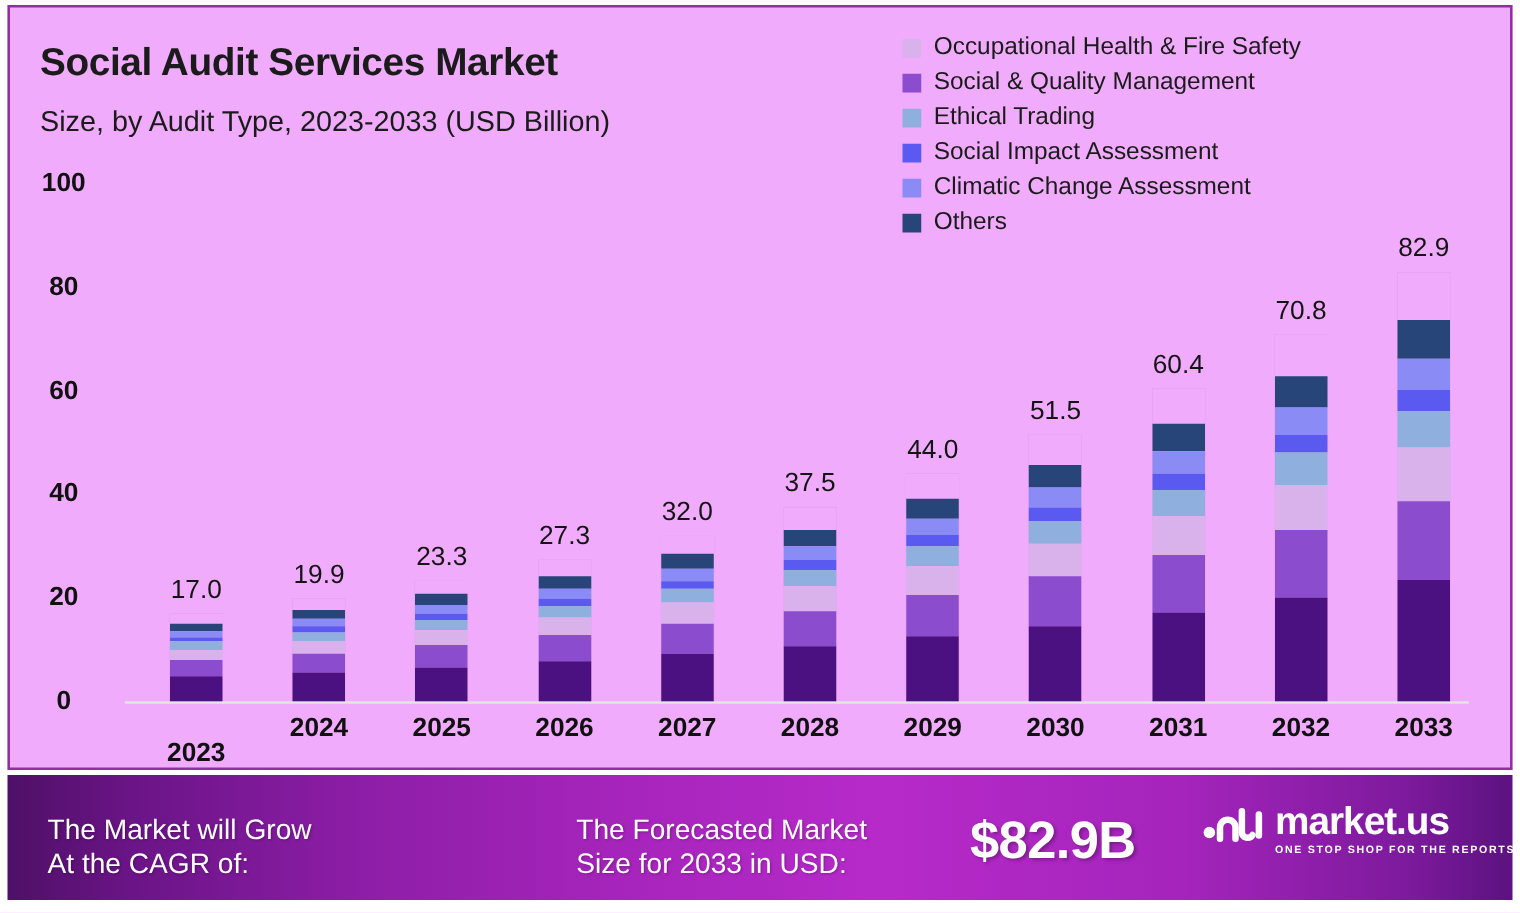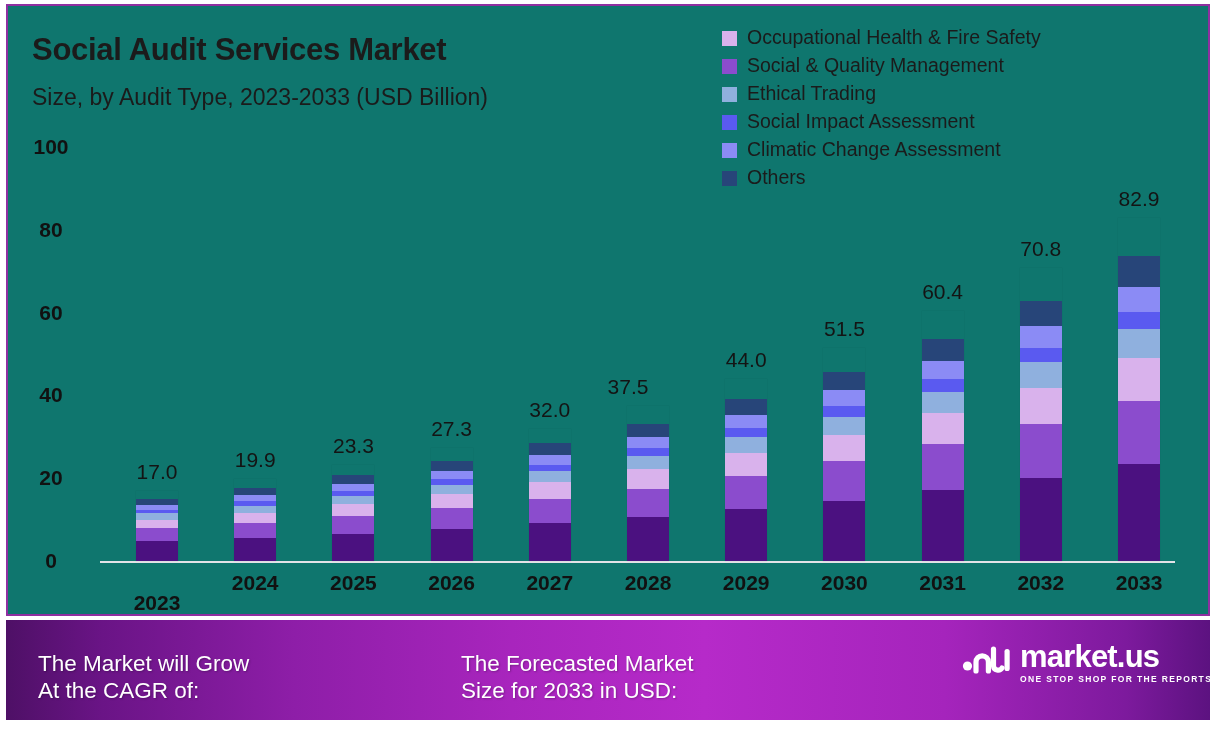--- a/index.html
+++ b/index.html
@@ -14,21 +14,21 @@
     width: 1216px; height: 730px;
     background: #ffffff;
   }
 
   
   .frame {
     position: absolute;
     left: 6px; top: 4px;
     width: 1204px; height: 612px;
     border: 2px solid #8f2fa0;
-    background: #0f766e;
+    background: #f0abfc;
     padding-left: 12px;
   }
 
   
   .title {
     position: absolute;
     left: 24px; top: 26px;
     font-size: 31px;
     font-weight: bold;
     color: #1b1b1b;
@@ -281,21 +281,21 @@
         <div class="xtick" style="left: 541.8px;">2027</div>
         <div class="bar" style="left: 619px; height: 155.25px;">
           <div class="seg" title="Corporate Social Responsibility" style="background: rgb(75, 17, 128); height: 43.884px;"></div>
           <div class="seg" title="Social &amp; Quality Management" style="background: rgb(139, 76, 205); height: 28.566px;"></div>
           <div class="seg" title="Occupational Health &amp; Fire Safety" style="background: rgb(217, 178, 236); height: 19.458px;"></div>
           <div class="seg" title="Ethical Trading" style="background: rgb(143, 176, 222); height: 13.248px;"></div>
           <div class="seg" title="Social Impact Assessment" style="background: rgb(90, 90, 240); height: 7.452px;"></div>
           <div class="seg" title="Climatic Change Assessment" style="background: rgb(139, 139, 245); height: 11.592px;"></div>
           <div class="seg" title="Others" style="background: rgb(39, 69, 121); height: 13.248px;"></div>
         </div>
-        <div class="bar-value" style="left: 620px; top: 368.75px;">37.5</div>
+        <div class="bar-value" style="left: 640px; top: 368.75px;">37.5</div>
         <div class="xtick" style="left: 640px;">2028</div>
         <div class="bar" style="left: 717.2px; height: 182.16px;">
           <div class="seg" title="Corporate Social Responsibility" style="background: rgb(75, 17, 128); height: 51.75px;"></div>
           <div class="seg" title="Social &amp; Quality Management" style="background: rgb(139, 76, 205); height: 33.534px;"></div>
           <div class="seg" title="Occupational Health &amp; Fire Safety" style="background: rgb(217, 178, 236); height: 22.77px;"></div>
           <div class="seg" title="Ethical Trading" style="background: rgb(143, 176, 222); height: 15.732px;"></div>
           <div class="seg" title="Social Impact Assessment" style="background: rgb(90, 90, 240); height: 9.108px;"></div>
           <div class="seg" title="Climatic Change Assessment" style="background: rgb(139, 139, 245); height: 13.248px;"></div>
           <div class="seg" title="Others" style="background: rgb(39, 69, 121); height: 15.732px;"></div>
         </div>
@@ -347,20 +347,21 @@
         <div class="xtick" style="left: 1131px;">2033</div>
       </div>
 
   </div>
 
   <div class="footer">
     <div class="foot-text f1">The Market will Grow
 At the CAGR of:</div>
     <div class="foot-text f3">The Forecasted Market
 Size for 2033 in USD:</div>
+    <div class="foot-big f4">$82.9B</div>
   </div>
 
   <div class="logo">
     <div class="logo-mark">
       <svg width="50" height="40" viewBox="0 0 50 40" aria-hidden="true">
         <circle cx="5.5" cy="26" r="4.6" fill="#ffffff"></circle>
         <path d="M14 31 L14 22 A6.2 6.2 0 0 1 26.4 22 L26.4 31" fill="none" stroke="#ffffff" stroke-width="5.2" stroke-linecap="round"></path>
         <path d="M31.5 9 L31.5 26 A4.6 4.6 0 0 0 40 28" fill="none" stroke="#ffffff" stroke-width="5.2" stroke-linecap="round"></path>
         <rect x="42.5" y="9" width="5.2" height="22" rx="2.6" fill="#ffffff"></rect>
       </svg>

